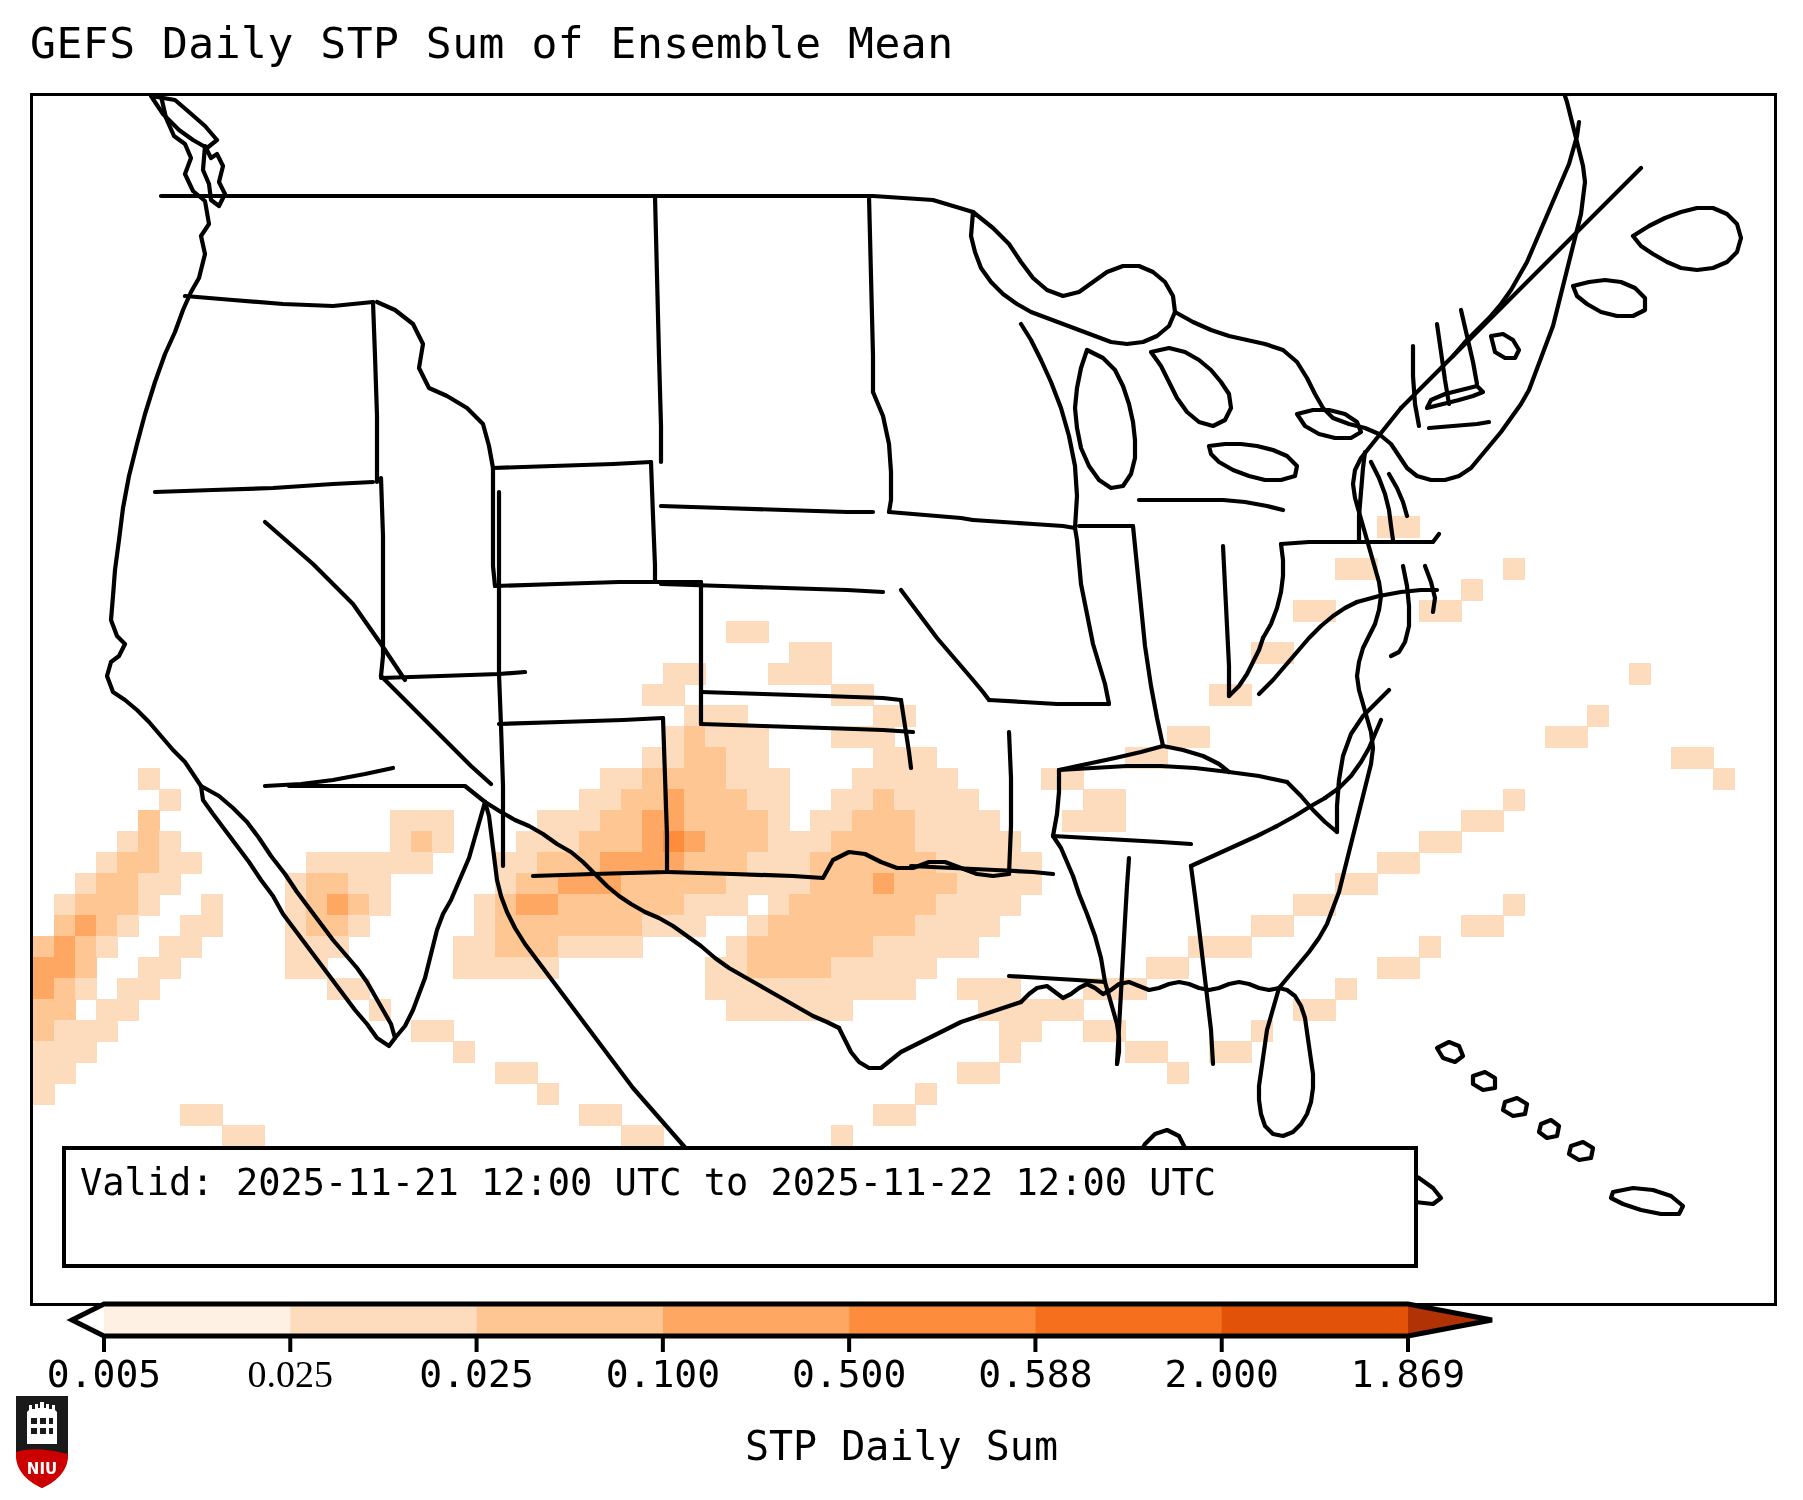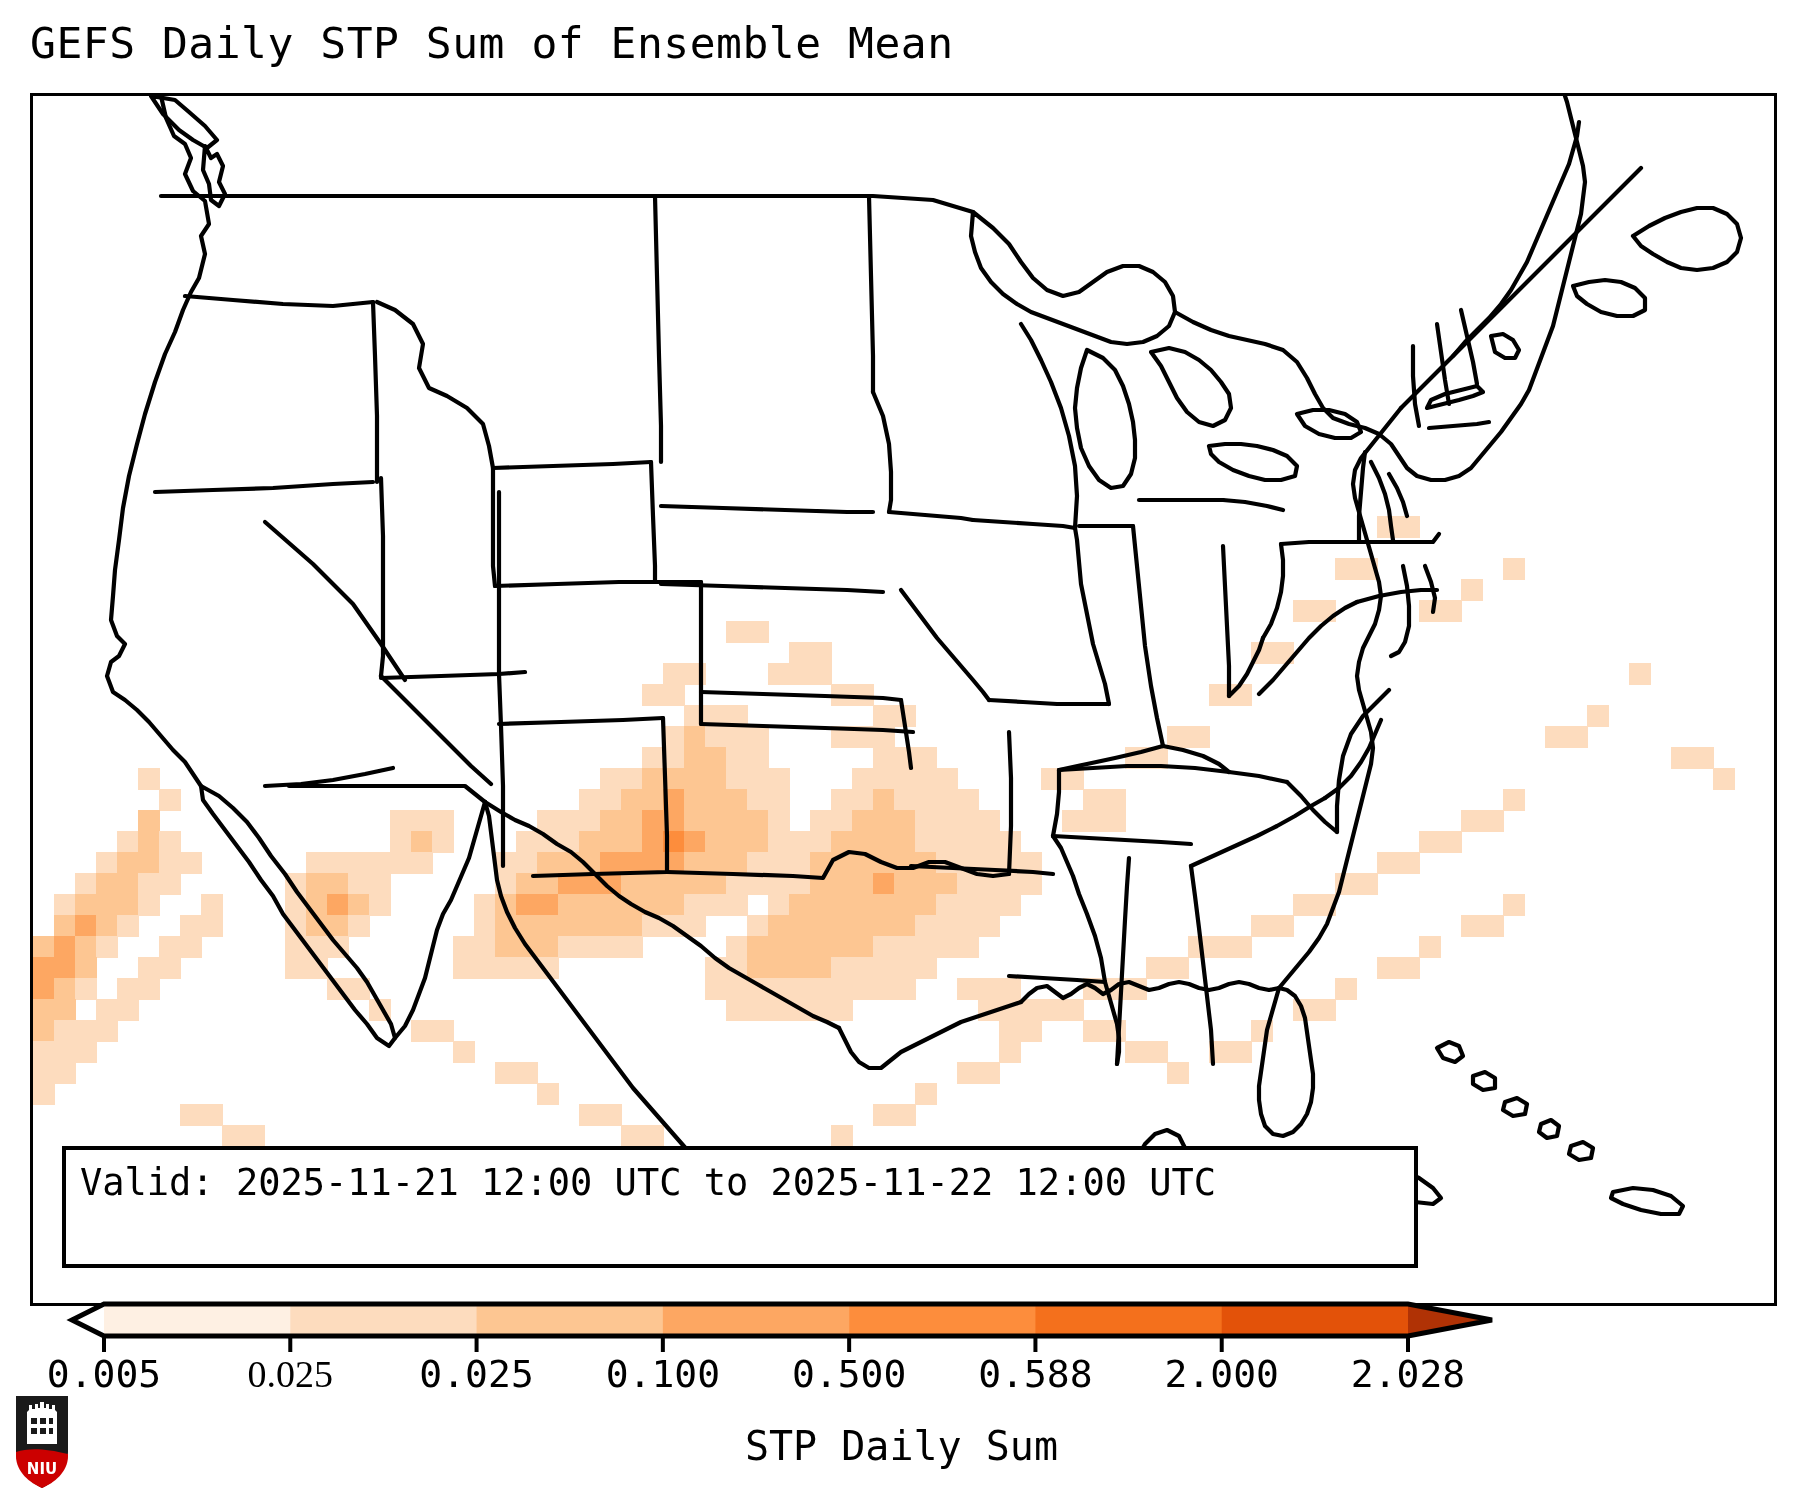--- a/index.html
+++ b/index.html
@@ -802,21 +802,21 @@
 </div>
 
 <div id="colorbar-ticklabels">
     <div class="cb-tick-label" style="left:104px;">0.005</div>
     <div class="cb-tick-label" style="left:290.2857142857143px;font-family:Liberation Serif, serif;">0.025</div>
     <div class="cb-tick-label" style="left:476.57142857142856px;">0.025</div>
     <div class="cb-tick-label" style="left:662.8571428571429px;">0.100</div>
     <div class="cb-tick-label" style="left:849.1428571428571px;">0.500</div>
     <div class="cb-tick-label" style="left:1035.4285714285713px;">0.588</div>
     <div class="cb-tick-label" style="left:1221.7142857142858px;">2.000</div>
-    <div class="cb-tick-label" style="left:1408px;">2.028</div>
+    <div class="cb-tick-label" style="left:1408px;">1.869</div>
   </div>
 
 <div id="colorbar-axis-label">STP Daily Sum</div>
 
 <svg id="niu-logo" viewBox="0 0 56 96">
   <path d="M2,2 L54,2 L54,58 C54,76 40,88 28,94 C16,88 2,76 2,58 Z" fill="#1A1A1A"></path>
   <path fill="#FFFFFF" d="M15,16 L15,11 L18,11 L18,15 L21,15 L21,10 L24,10 L24,14 L26,14 L26,8
            L30,8 L30,14 L32,14 L32,10 L35,10 L35,15 L38,15 L38,11 L41,11 L41,16
            L43,18 L43,50 L13,50 L13,18 Z"></path>
   <g fill="#1A1A1A">

